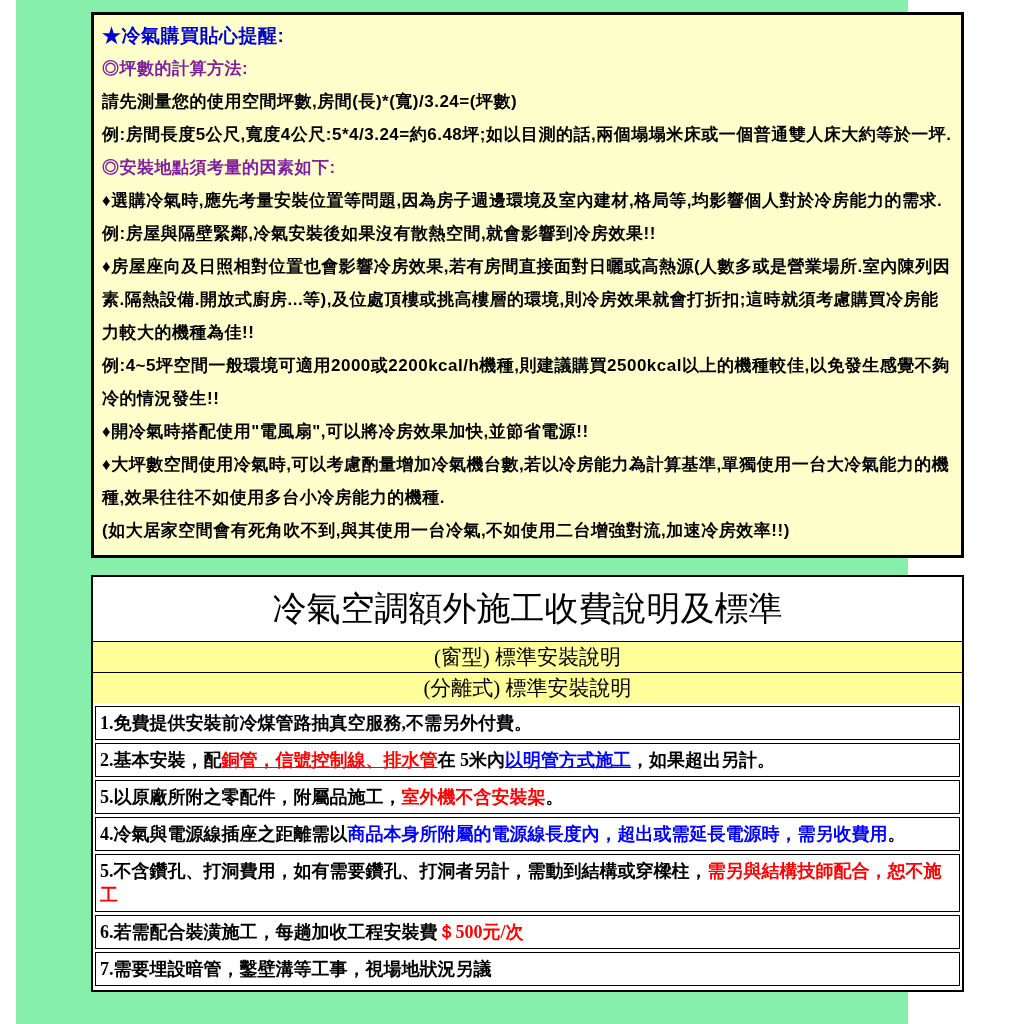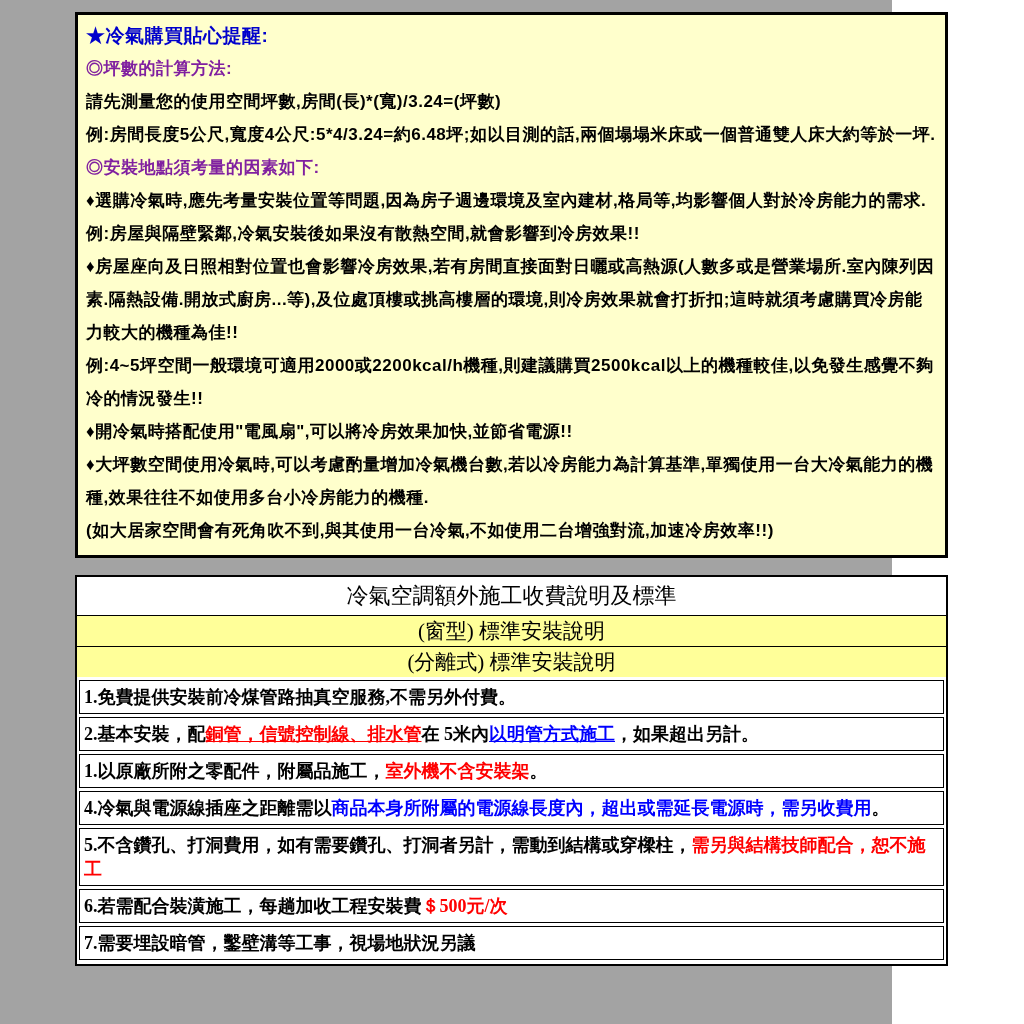--- a/index.html
+++ b/index.html
@@ -2,21 +2,21 @@
 <html><head>
 <meta charset="utf-8">
 <style>
   html,body{margin:0;padding:0;}
   body{
     width:1024px;height:1024px;
     background:#FFFFFF;
     font-family:"Liberation Sans", sans-serif;
     overflow:hidden;
   }
-  .canvas{position:relative;width:892px;height:1024px;background:#a3a3a3;}
+  .canvas{position:relative;width:892px;height:1024px;background:#86efac;margin-left:16px;}
   .content{position:absolute;left:75px;top:12px;width:873px;}
 
   
   .tips-box{
     box-sizing:border-box;
     width:873px;
     border:3px solid #000000;
     background:#FFFFCC;
     padding:4px 8px 8px 8px;
     font-weight:bold;
@@ -37,23 +37,23 @@
     box-sizing:border-box;
     margin-top:17px;
     width:873px;
     border:2px solid #000000;
     background:#FFFFFF;
     font-family:"Liberation Serif", serif;
     color:#000000;
   }
   .fee-title{
     text-align:center;
-    font-size:22px;
+    font-size:34px;
     line-height:30px;
-    padding:4px;
+    padding:17px;
   }
   .sec-header{
     background:#FFFF99;
     text-align:center;
     font-size:21px;
     line-height:24px;
     padding:3px 0;
     border-top:1px solid #000000;
   }
   .frow{
@@ -99,21 +99,21 @@
     </div>
 
     <div class="fee-table">
       <div class="fee-title">冷氣空調額外施工收費說明及標準</div>
       <div id="fee-sections">
           <div class="sec-header">(窗型) 標準安裝說明</div>
           <div class="sec-header">(分離式) 標準安裝說明</div>
           <div class="sec2">
             <div class="frow"><span class="seg-normal">1.免費提供安裝前冷煤管路抽真空服務,不需另外付費。</span></div>
             <div class="frow"><span class="seg-normal">2.基本安裝，配</span><span class="seg-red-underline">銅管，信號控制線、排水管</span><span class="seg-normal">在 5米內</span><span class="seg-blue-underline">以明管方式施工</span><span class="seg-normal">，如果超出另計。</span></div>
-            <div class="frow"><span class="seg-normal">1.以原廠所附之零配件，附屬品施工，</span><span class="seg-red">室外機不含安裝架</span><span class="seg-normal">。</span></div>
+            <div class="frow"><span class="seg-normal">5.以原廠所附之零配件，附屬品施工，</span><span class="seg-red">室外機不含安裝架</span><span class="seg-normal">。</span></div>
             <div class="frow"><span class="seg-normal">4.冷氣與電源線插座之距離需以</span><span class="seg-blue">商品本身所附屬的電源線長度內，超出或需延長電源時，需另收費用</span><span class="seg-normal">。</span></div>
             <div class="frow"><span class="seg-normal">5.不含鑽孔、打洞費用，如有需要鑽孔、打洞者另計，需動到結構或穿樑柱，</span><span class="seg-red">需另與結構技師配合，恕不施工</span></div>
             <div class="frow"><span class="seg-normal">6.若需配合裝潢施工，每趟加收工程安裝費</span><span class="seg-red">＄500元/次</span></div>
             <div class="frow"><span class="seg-normal">7.需要埋設暗管，鑿壁溝等工事，視場地狀況另議</span></div>
           </div>
         </div>
     </div>
 
   </div>
 </div>

